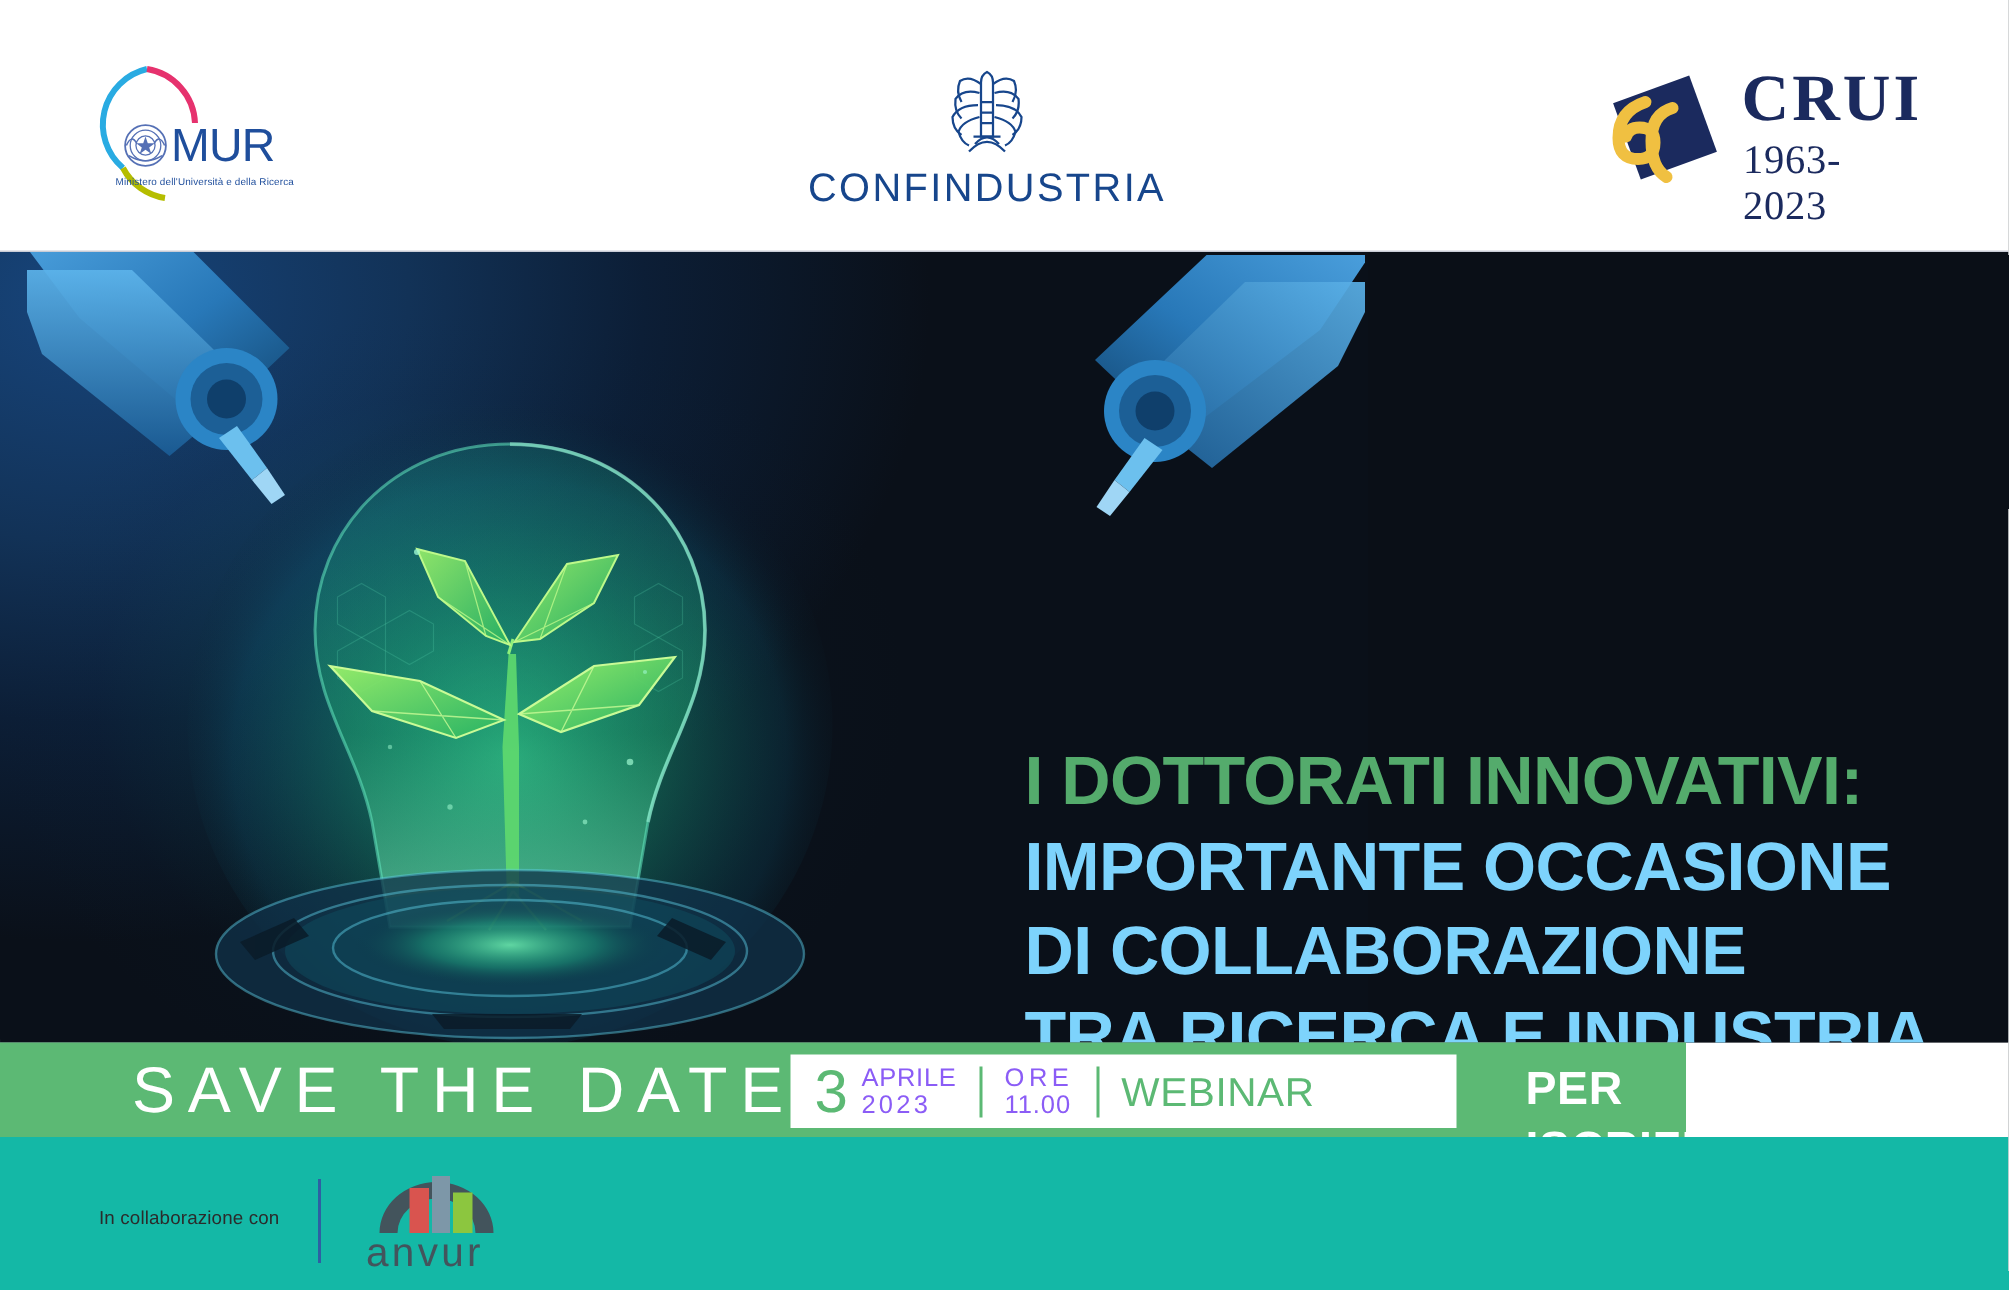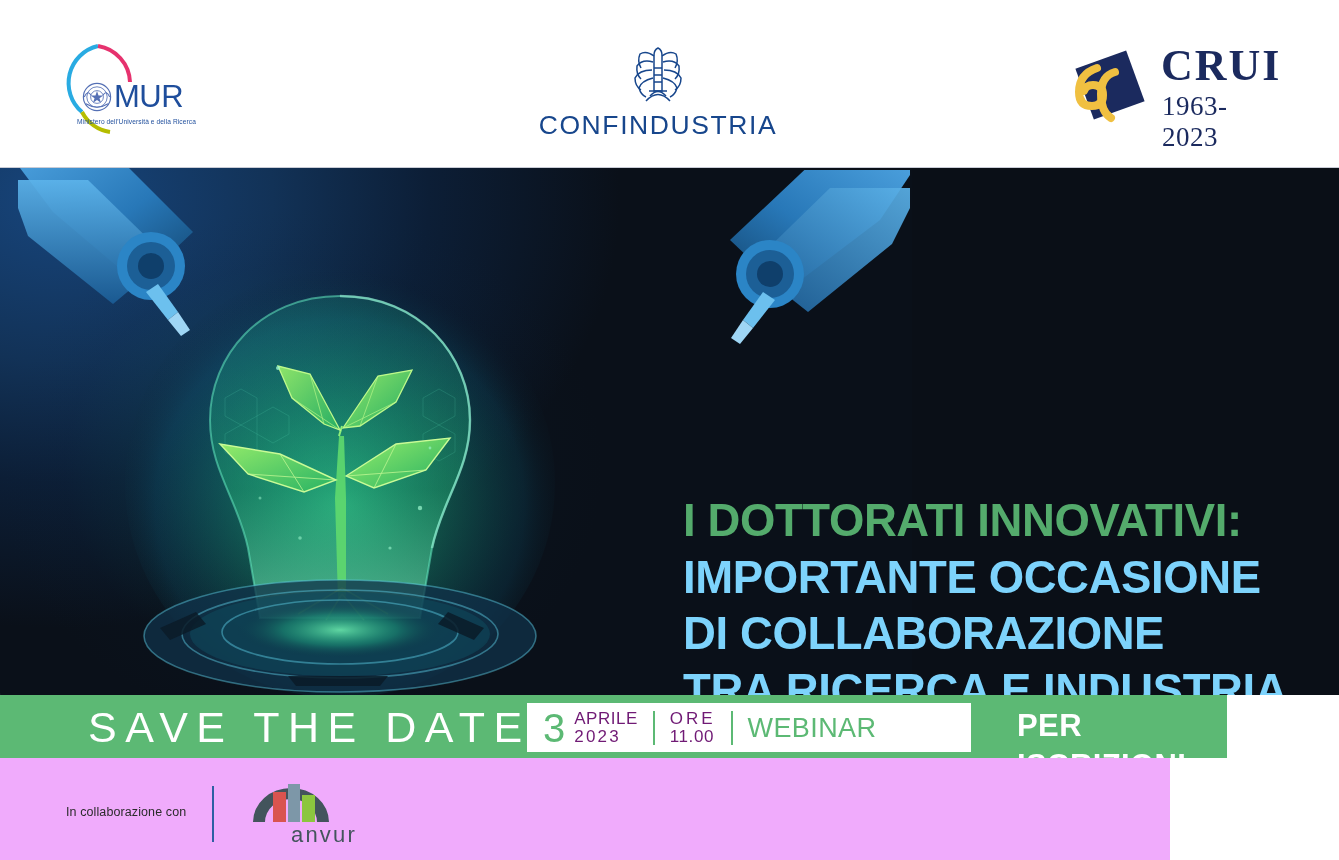--- a/index.html
+++ b/index.html
@@ -143,21 +143,21 @@
     letter-spacing: -0.4px;
     color: #7dd3fc;
     margin-bottom: 11px;
     white-space: nowrap;
   }
   .hero-title .ln.green { color: #54ab6c; }
 
   
   .green-bar {
     position: absolute; left: 0; top: 695px;
-    width: 1227px; height: 63px;
+    width: 1124px; height: 63px;
     background: #5cb974;
   }
   .save-text {
     position: absolute; left: 88px; top: 9px;
     font-size: 43px; font-weight: 400;
     letter-spacing: 8.5px; color: #ffffff;
     font-family: "Liberation Sans", sans-serif;
     line-height: 46px;
   }
   .date-box {
@@ -168,21 +168,21 @@
     box-sizing: border-box;
     padding-left: 16px;
   }
   .date-day {
     font-size: 40px; color: #5cb974; font-weight: 400;
     line-height: 40px; margin-right: 9px;
   }
   .stack {
     display: flex; flex-direction: column;
     justify-content: space-between;
-    color: #701a75; line-height: 18px;
+    color: #8b5cf6; line-height: 18px;
   }
   .stack .a {
     font-size: 17px; letter-spacing: 0.5px;
   }
   .stack .b {
     font-size: 17px; letter-spacing: 2.2px;
   }
   .stack.ore .a { letter-spacing: 3px; }
   .stack.ore .b { letter-spacing: 0.6px; }
   .vdiv {
@@ -196,42 +196,41 @@
   .iscrizioni {
     position: absolute; left: 1017px; top: 11px;
     font-size: 31px; font-weight: 700;
     color: #ffffff; letter-spacing: 0.4px;
     line-height: 40px;
   }
 
   
   .footer {
     position: absolute; left: 0; top: 758px;
-    width: 1170px; height: 102px;
-    background: #f0abfc;
+    width: 1339px; height: 102px;
+    background: #14b8a6;
     text-align: center;
   }
   .collab-label {
     position: absolute; left: 66px; top: 47px;
     font-size: 12.5px; color: #2b2b2b;
     letter-spacing: 0.1px;
   }
   .collab-div {
     position: absolute; left: 212px; top: 28px;
     width: 1.6px; height: 56px; background: #2e5fa3;
   }
 
   
   .anvur { position: absolute; left: 243px; top: 22px; width: 96px; height: 72px; }
   .anvur-word {
     position: absolute; left: 1px; top: 40px;
-    font-size: 22px; color: #43545c; letter-spacing: 2.2px;
+    font-size: 27px; color: #43545c; letter-spacing: 2.2px;
     font-family: "Liberation Sans", sans-serif;
     line-height: 30px;
-    margin-left: 47px;
   }
 </style>
 </head>
 <body>
 
 <div class="poster">
 
   <div class="logo-bar">
 
     <div class="mur-logo">

